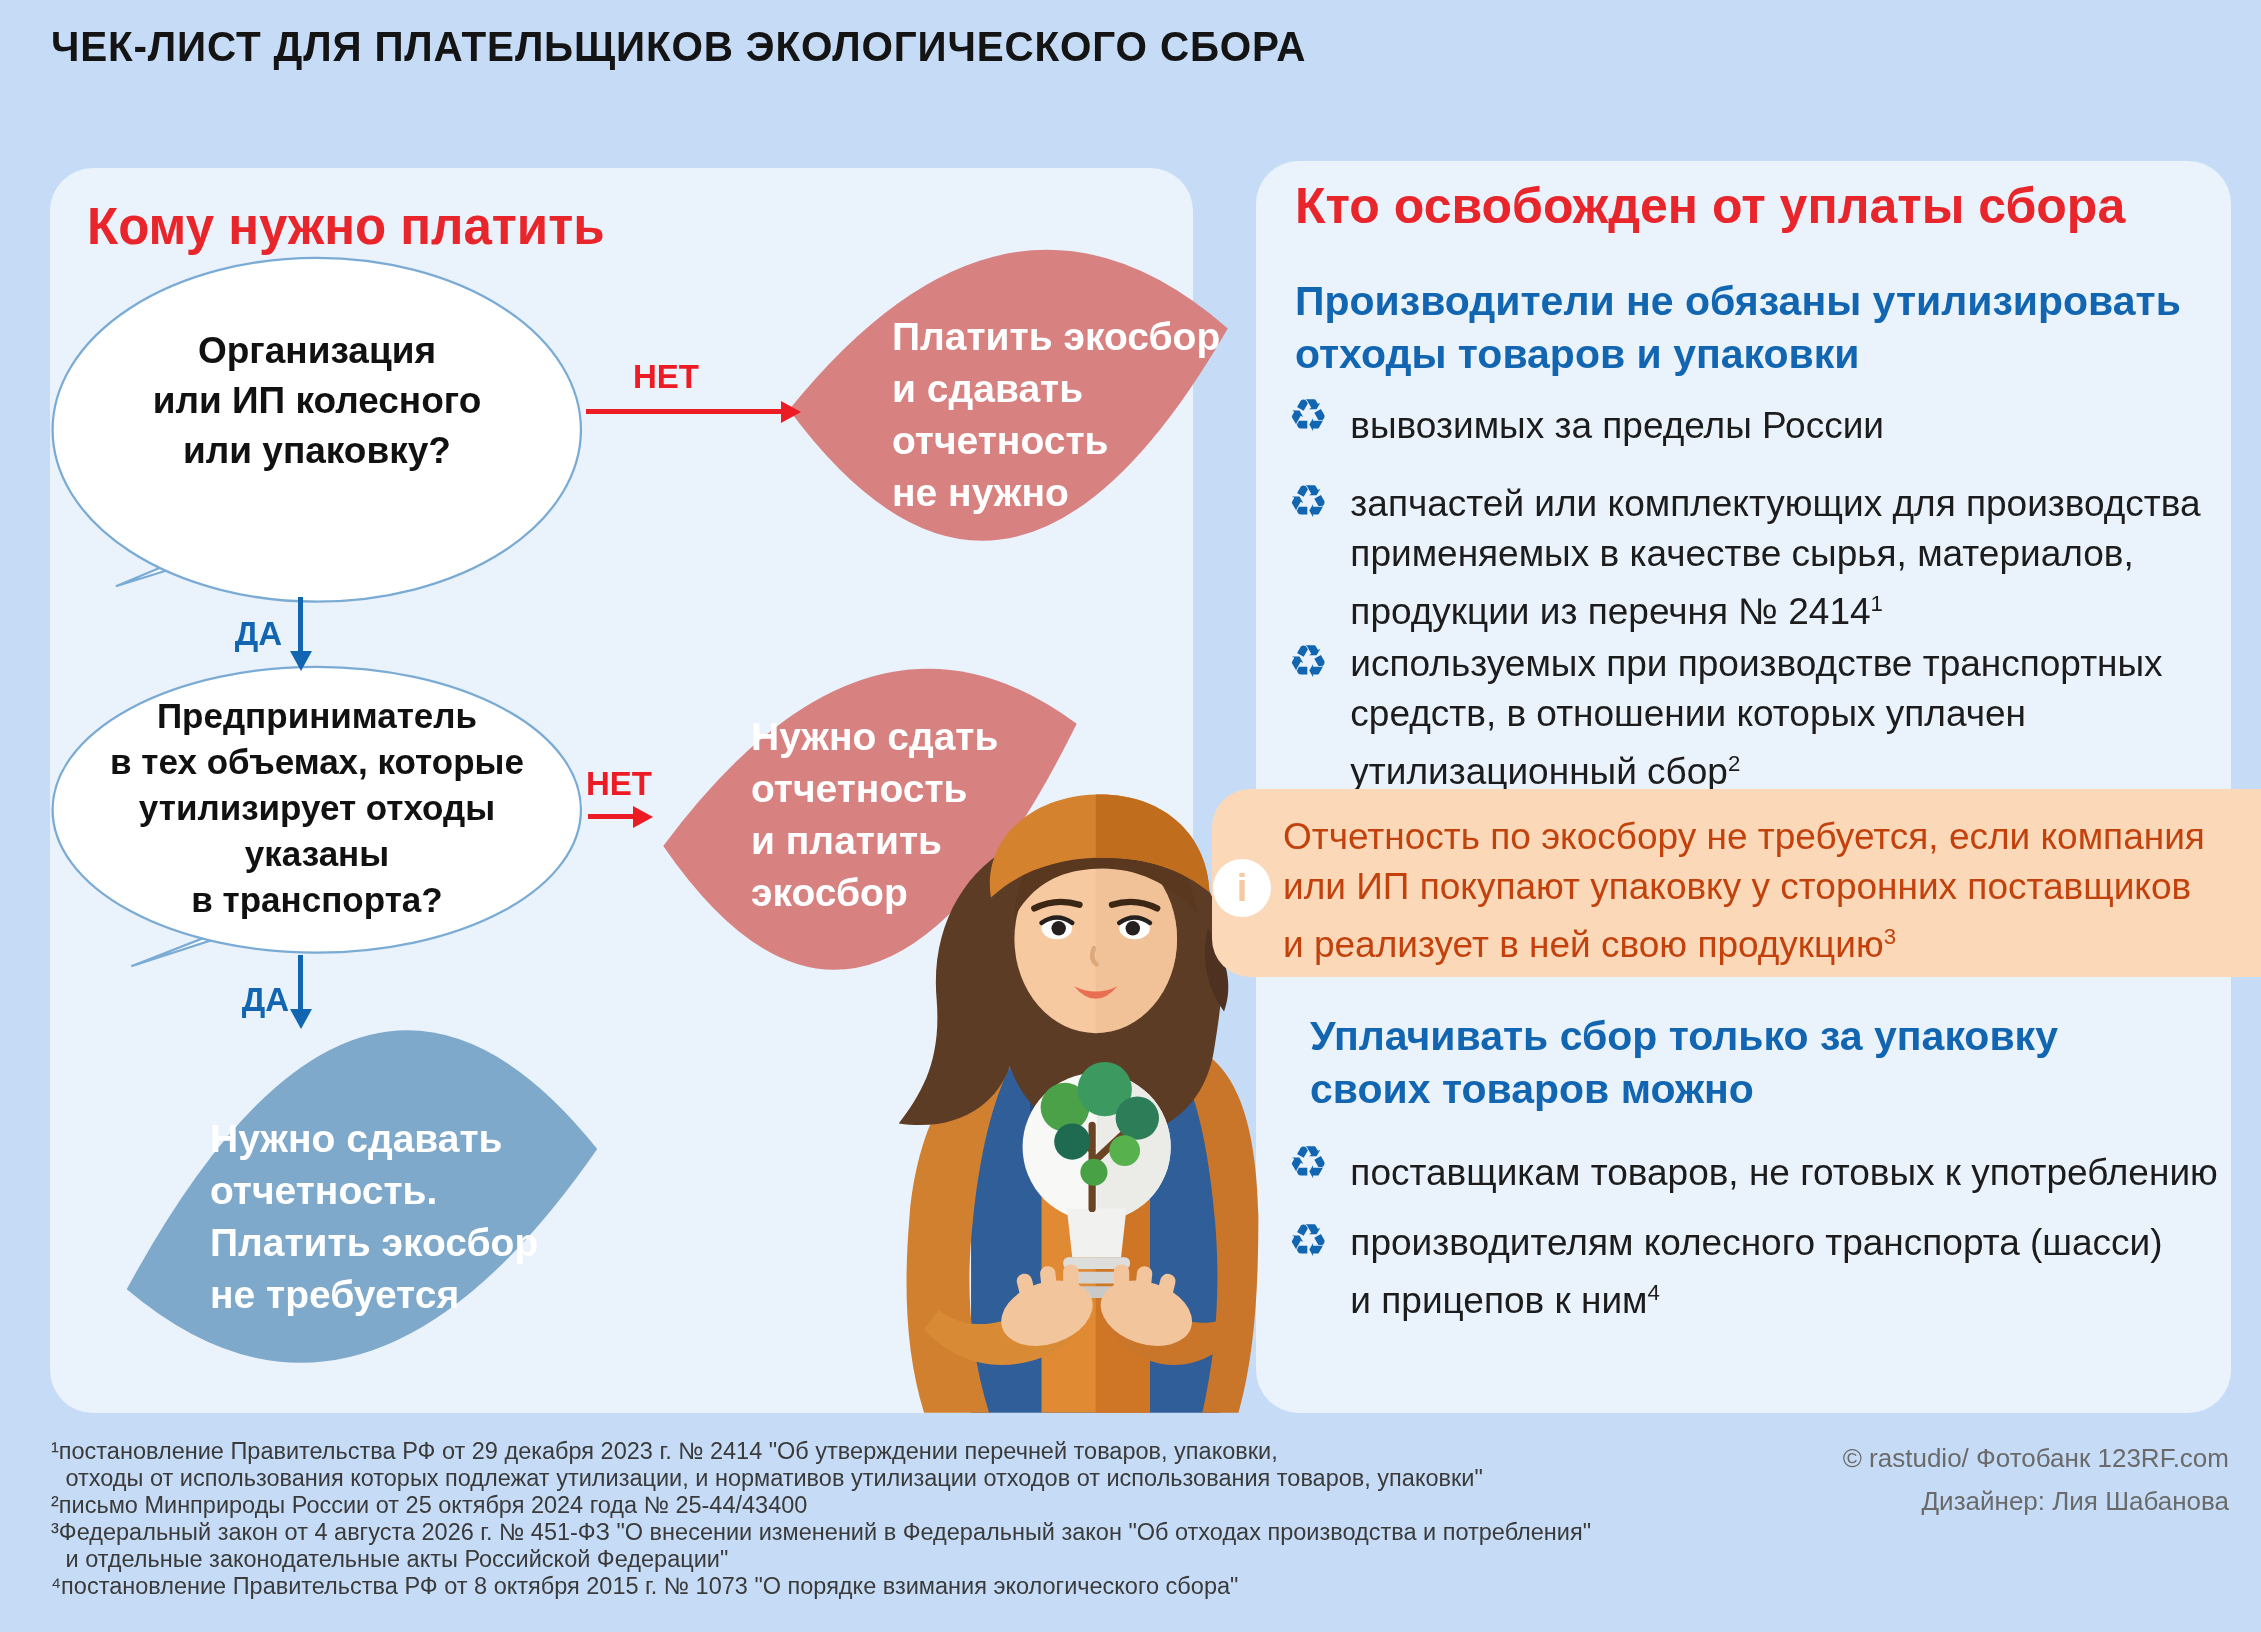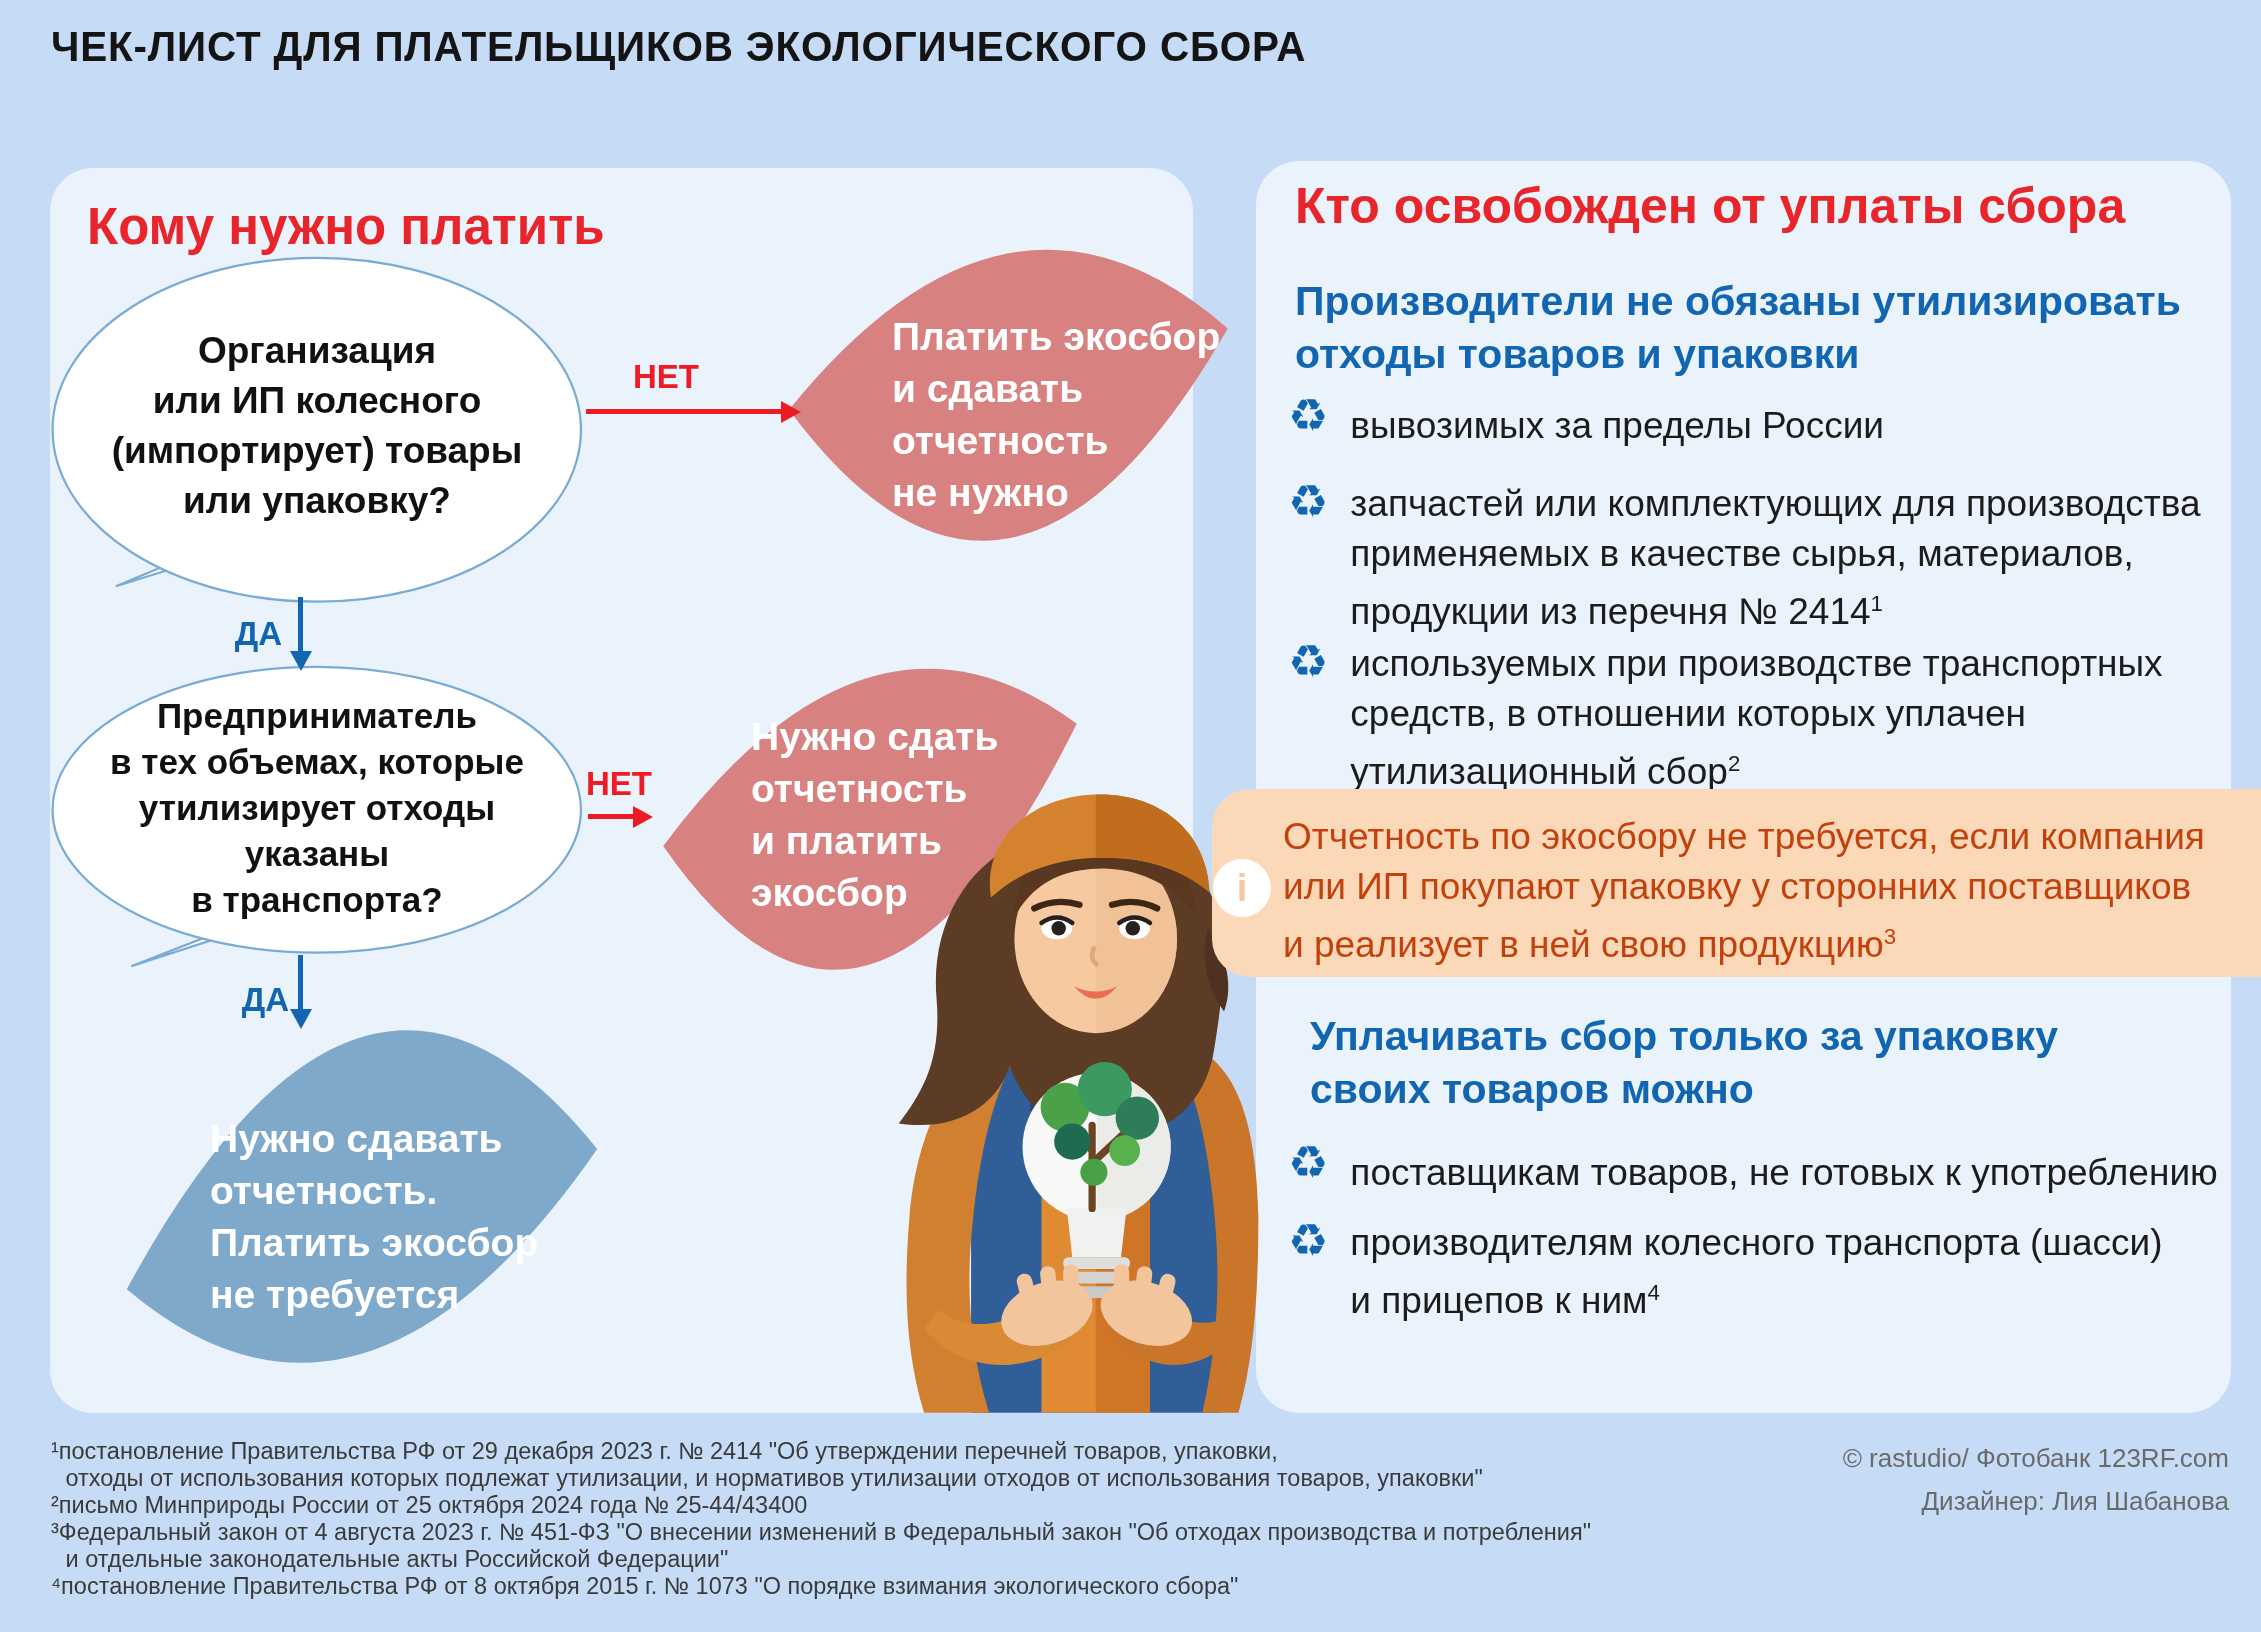--- a/index.html
+++ b/index.html
@@ -74,21 +74,20 @@
     <path d="M 255 1025 L 145 1068 L 330 1008 Z" fill="#ffffff" stroke="#7aabd4" stroke-width="2.5"></path>
     <ellipse cx="350" cy="895" rx="292" ry="158" fill="#ffffff" stroke="#7aabd4" stroke-width="2.5"></ellipse>
   </svg>
 
   <div class="abs flow-heading">Кому нужно платить</div>
   <div class="abs r-heading">Кто освобожден от уплаты сбора</div>
 
   <div class="abs bubble-text q1">
     <div>Организация</div>
     <div>или ИП колесного</div>
-    <div>(импортирует) товары</div>
     <div>или упаковку?</div>
   </div>
 
   <div class="abs lbl lbl-no no1">НЕТ</div>
   <div class="arrow-h ar1"></div>
 
   <div class="abs leaf-text lf1">
     <div>Платить экосбор</div>
     <div>и сдавать</div>
     <div>отчетность</div>
@@ -250,21 +249,21 @@
     <div class="btext">
       <div>производителям колесного транспорта (шасси)</div>
       <div><span>и прицепов к ним</span><sup>4</sup></div>
     </div>
   </div>
 
   <div class="abs footnotes">
     <div>¹постановление Правительства РФ от 29 декабря 2023 г. № 2414 "Об утверждении перечней товаров, упаковки,</div>
     <div class="cont">отходы от использования которых подлежат утилизации, и нормативов утилизации отходов от использования товаров, упаковки"</div>
     <div>²письмо Минприроды России от 25 октября 2024 года № 25-44/43400</div>
-    <div>³Федеральный закон от 4 августа 2023 г. № 451-ФЗ "О внесении изменений в Федеральный закон "Об отходах производства и потребления"</div>
+    <div>³Федеральный закон от 4 августа 2026 г. № 451-ФЗ "О внесении изменений в Федеральный закон "Об отходах производства и потребления"</div>
     <div class="cont">и отдельные законодательные акты Российской Федерации"</div>
     <div>⁴постановление Правительства РФ от 8 октября 2015 г. № 1073 "О порядке взимания экологического сбора"</div>
   </div>
 
   <div class="abs credits">
     <div>© rastudio/ Фотобанк 123RF.com</div>
     <div>Дизайнер: Лия Шабанова</div>
   </div>
 
 </div>

